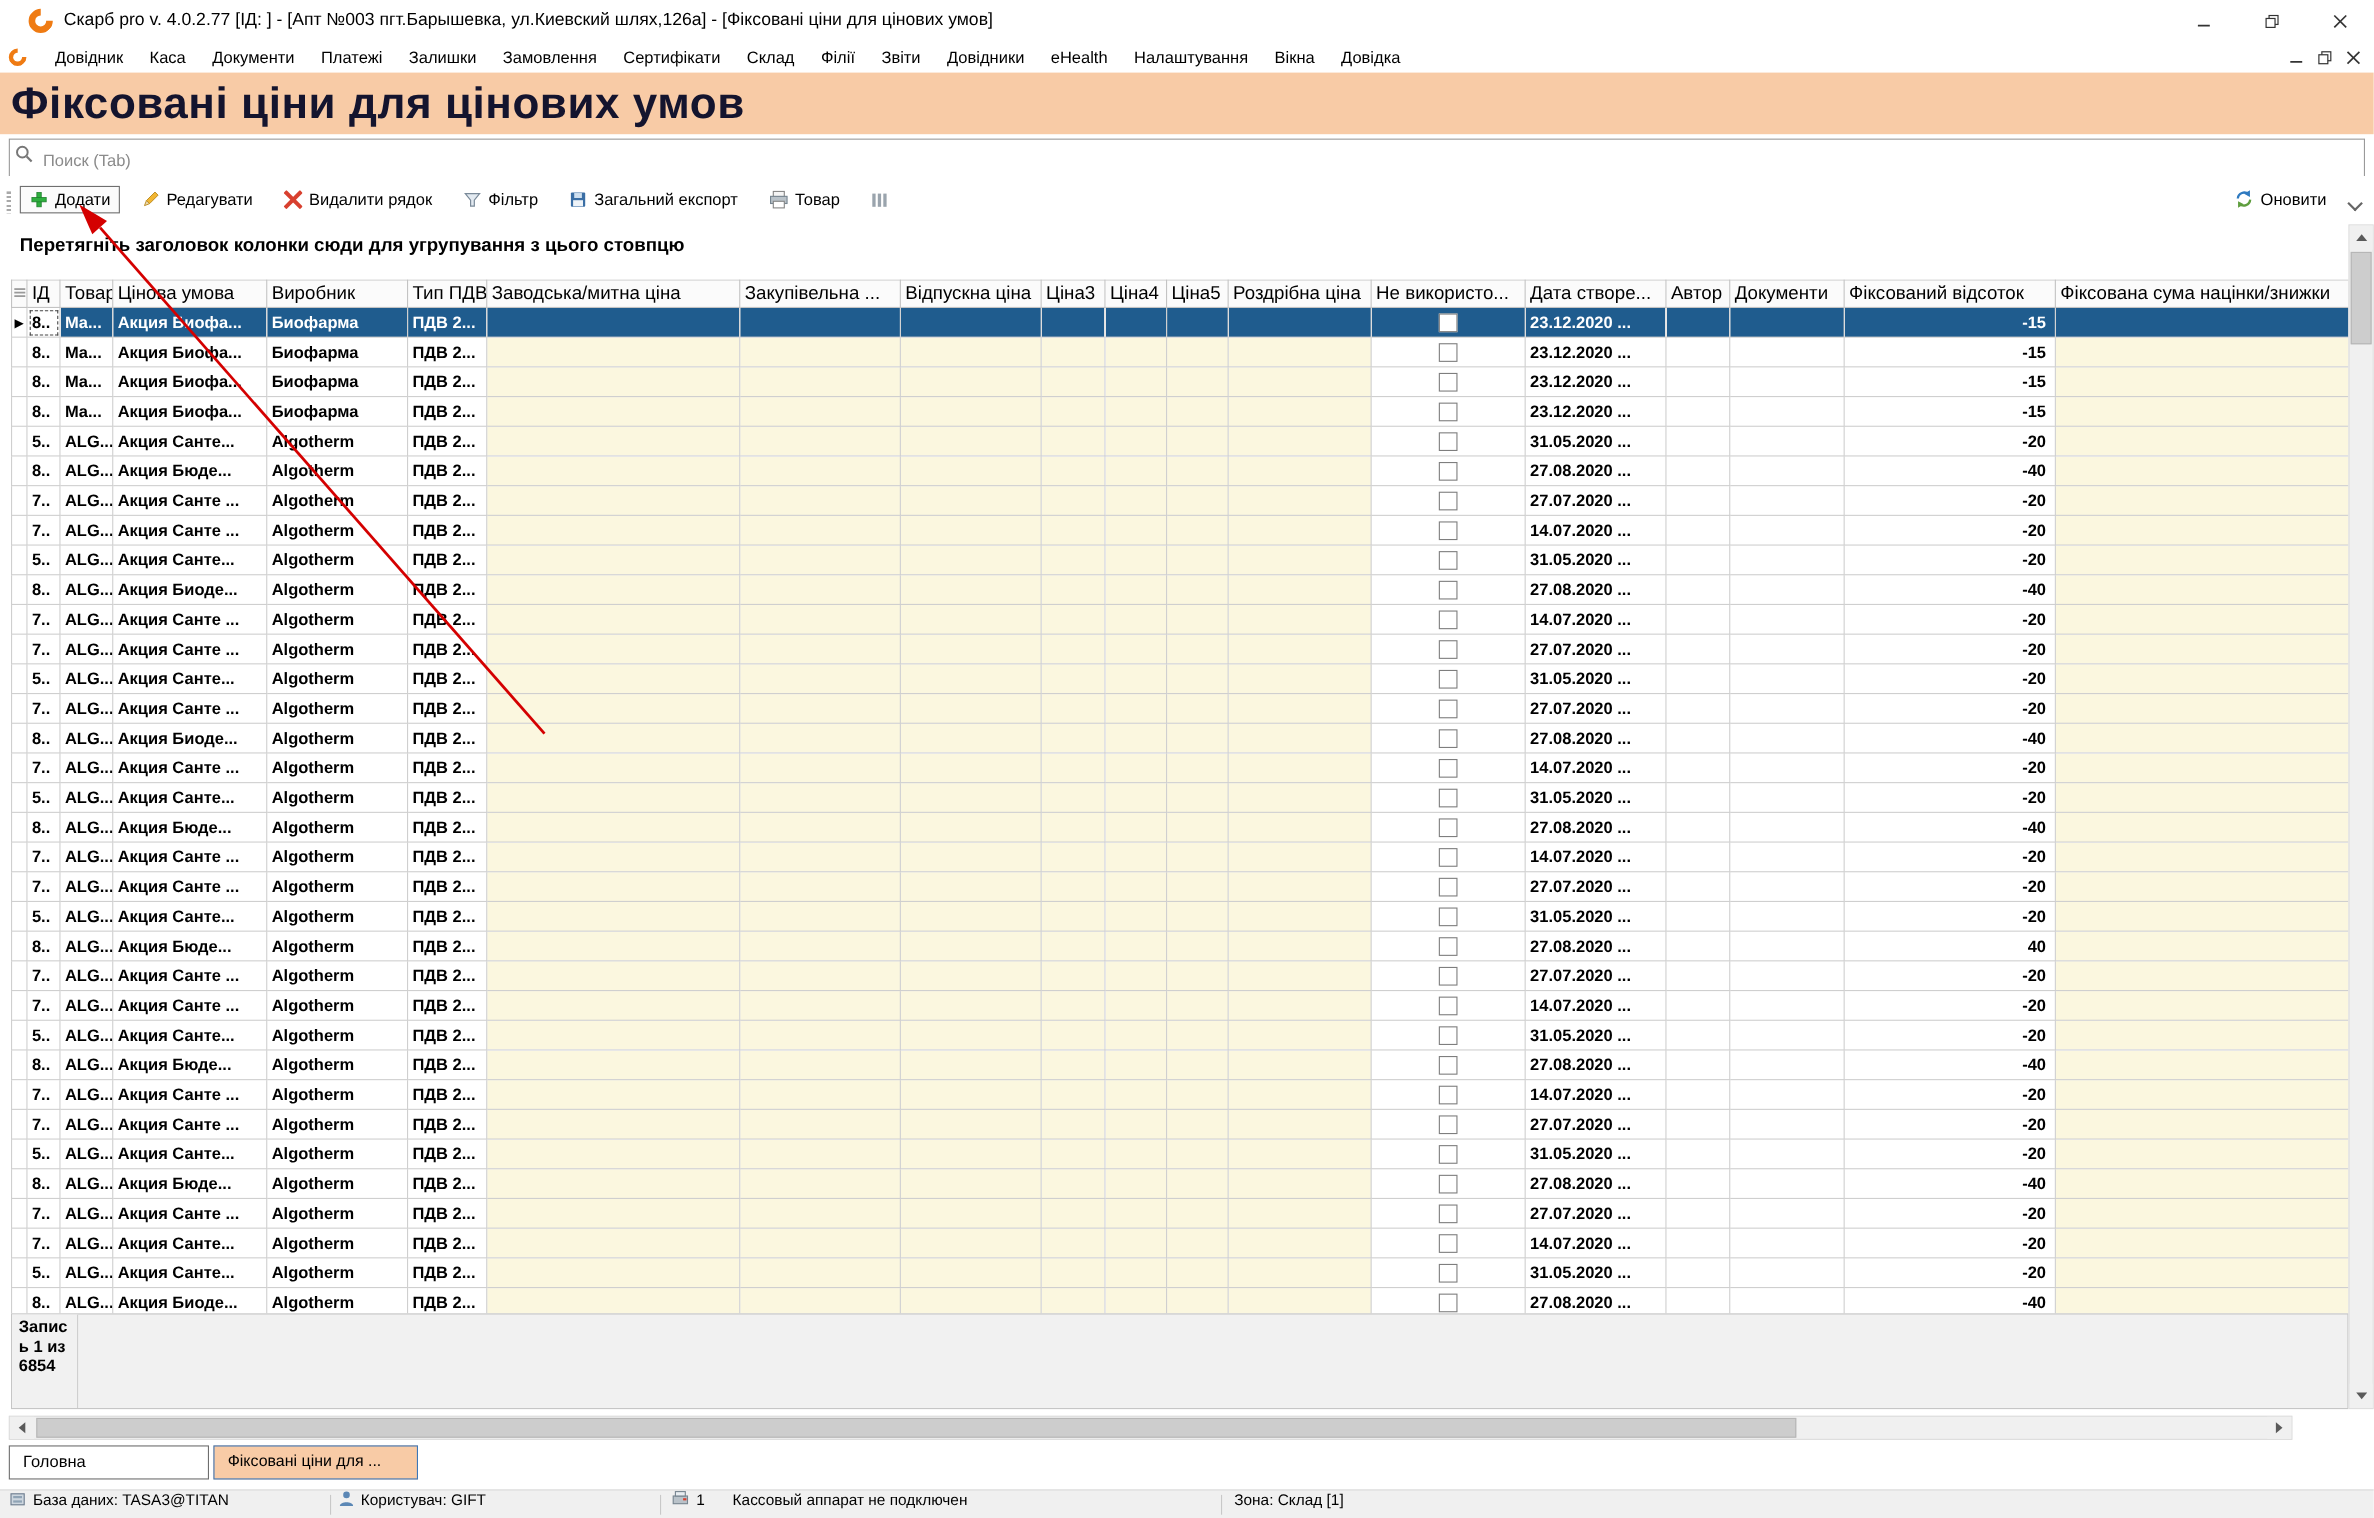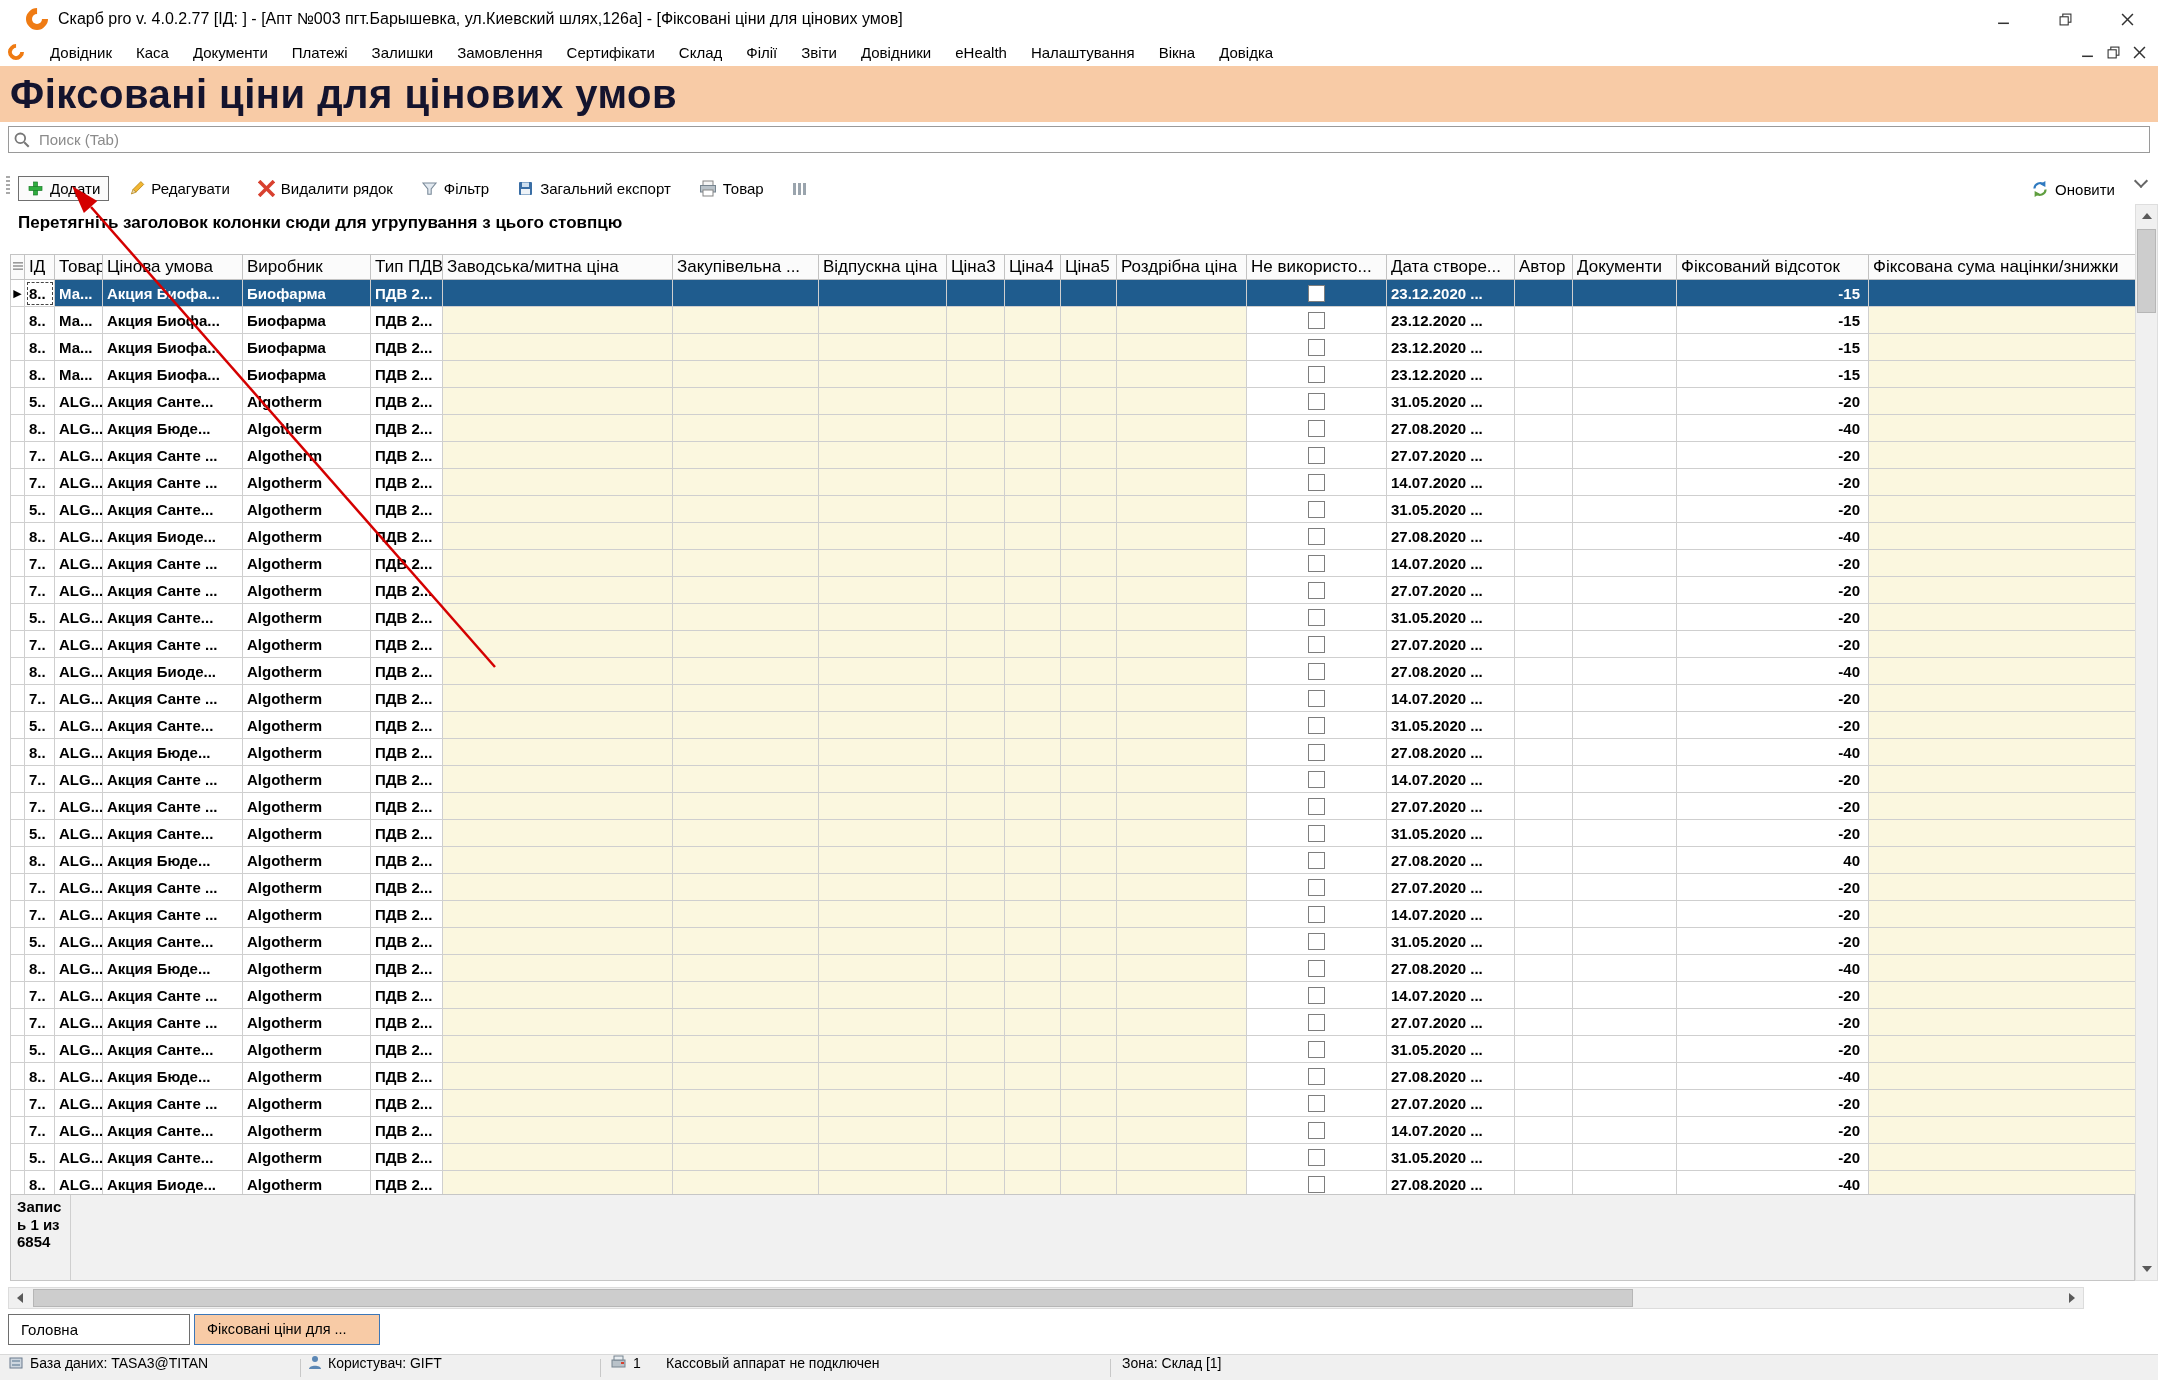--- a/index.html
+++ b/index.html
@@ -20,27 +20,27 @@
   .menu-items{display:flex;margin-left:14px;gap:0}
   .menu-item{font-size:15px;padding:3px 12px;cursor:default;white-space:nowrap}
   .mdi-controls{margin-left:auto;display:flex;margin-right:6px}
   .mdi-controls .wc{width:26px}
 
   
   .pageheader{position:absolute;top:66px;left:0;right:0;height:56px;background:var(--peach);display:flex;align-items:center}
   .page-title{font-size:40px;font-weight:bold;color:#14142e;padding-left:10px;letter-spacing:0.5px}
 
   
-  .searchrow{position:absolute;top:126px;left:8px;right:8px;height:27px}
+  .searchrow{position:absolute;top:126px;left:8px;right:8px;height:40px}
   .searchrow input{width:100%;height:100%;border:1px solid #9a9a9a;padding:0 6px 0 30px;font-size:15px;font-family:"Liberation Sans",sans-serif;color:#333;outline:none}
   .searchrow input::placeholder{color:#8b8b8b}
   .searchrow .ico{position:absolute;left:5px;top:5px}
 
   
-  .toolbar{position:absolute;top:176px;left:4px;right:4px;height:34px;display:flex;align-items:flex-start;background:#fff}
+  .toolbar{position:absolute;top:160px;left:4px;right:4px;height:34px;display:flex;align-items:flex-end;background:#fff}
   .grip{width:4px;height:20px;margin:0 8px 0 2px;background:repeating-linear-gradient(to bottom,#a9a9a9 0 2px,transparent 2px 4px)}
   .tb-btn{display:flex;align-items:center;gap:6px;border:1px solid transparent;background:transparent;font-family:"Liberation Sans",sans-serif;font-size:15px;padding:3px 8px;margin-right:10px;cursor:default;white-space:nowrap}
   .tb-btn.focused{border:1px solid #6f6f6f;background:#fbfbfb}
   .tb-spacer{flex:1}
   .ico{display:inline-flex;align-items:center;justify-content:center;line-height:0}
   .chev{width:10px;height:10px;border-right:2px solid #666;border-bottom:2px solid #666;transform:rotate(45deg);margin:0 8px 4px 2px}
 
   
   .grouphint{position:absolute;top:206px;left:18px;height:34px;line-height:34px;font-size:17px;font-weight:bold;white-space:nowrap}
 

